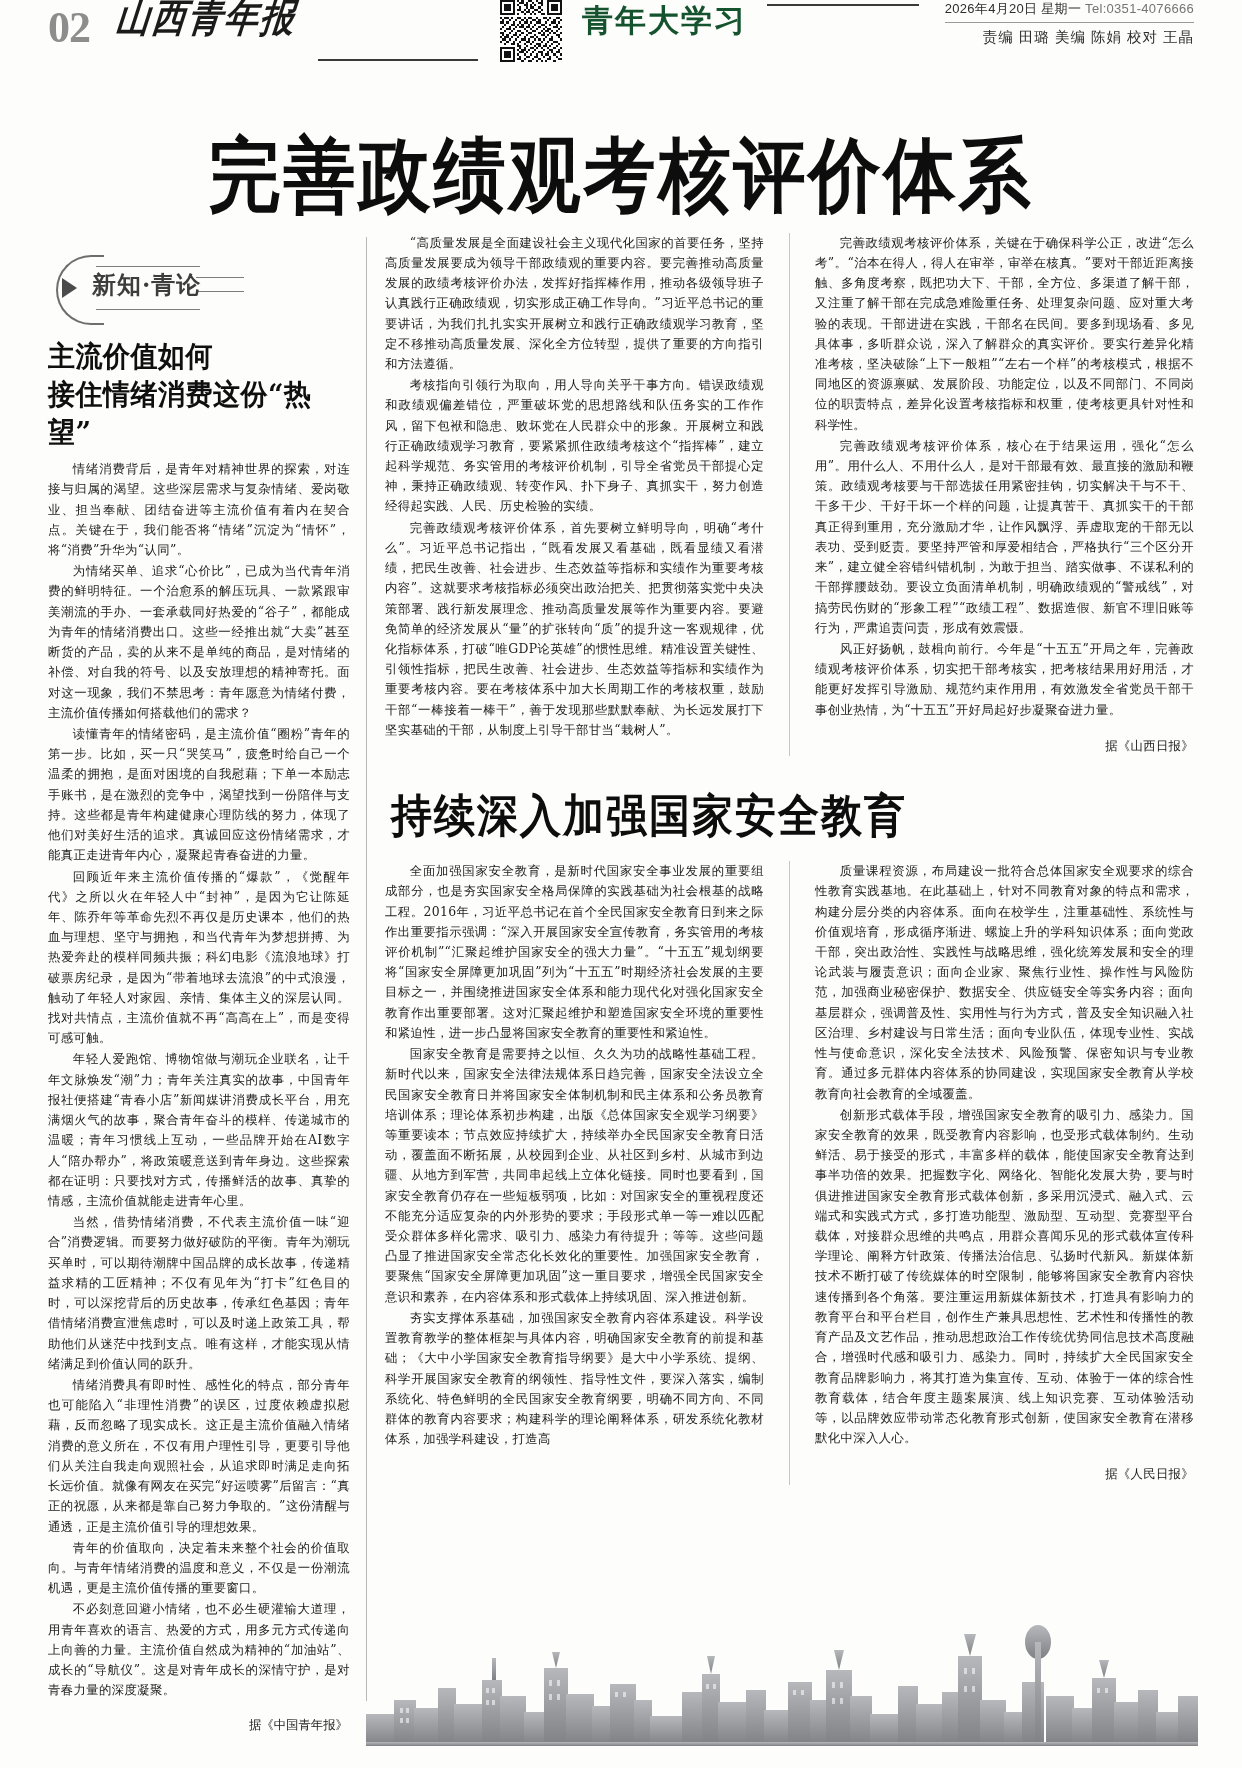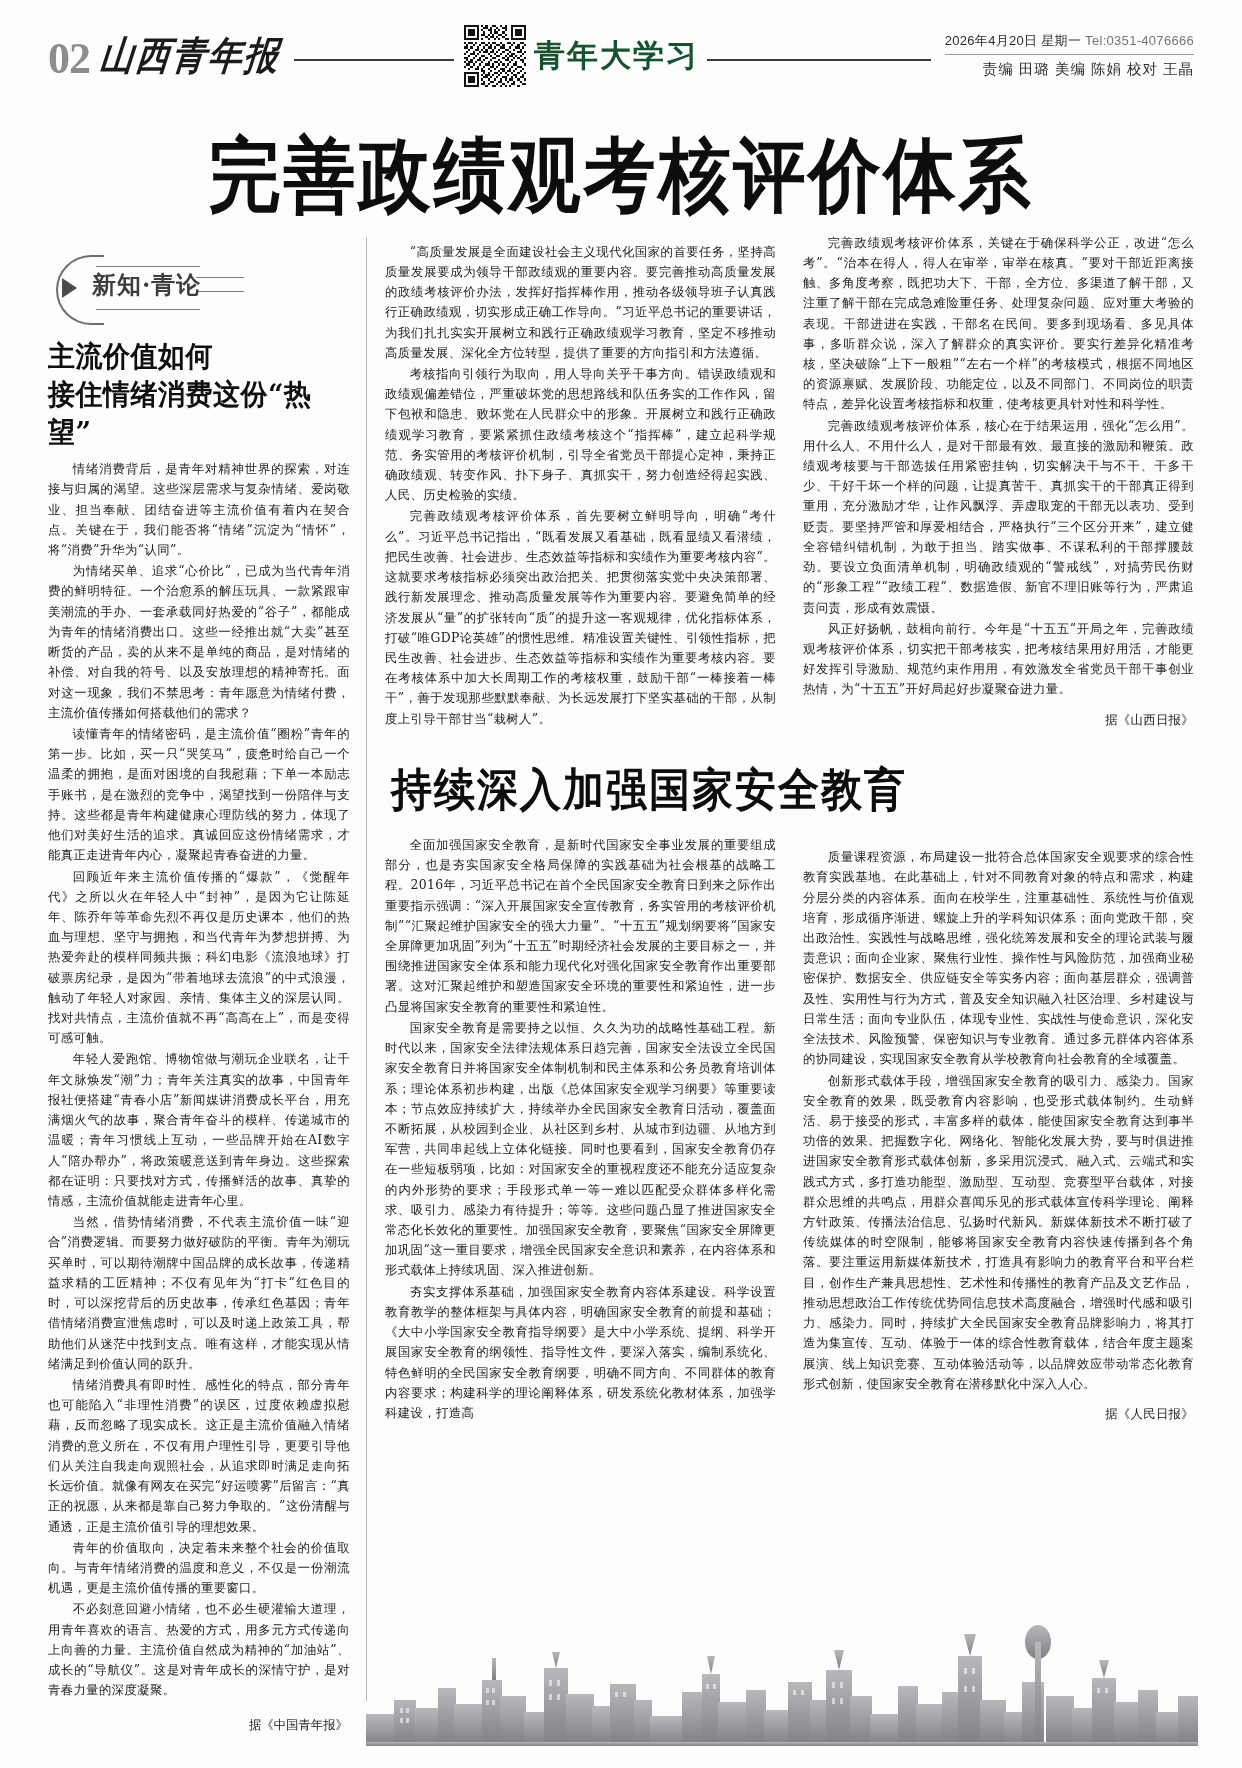--- a/index.html
+++ b/index.html
@@ -23,21 +23,21 @@
     padding: 0;
     box-sizing: border-box;
   }
 
   
   .masthead {
     position: relative;
     height: 112px;
     margin: 0 48px;
     display: flex;
-    align-items: center;
+    gap: 12px;
   }
   .page-number {
     font-family: "Liberation Serif", serif;
     font-size: 44px;
     font-weight: 700;
     color: #8d8d8d;
     letter-spacing: -1px;
     line-height: 1;
     margin-right: 10px;
     padding-top: 6px;
@@ -199,29 +199,28 @@
   }
   .btext p {
     margin: 0 0 1px 0;
     text-indent: 2em;
   }
   .credit {
     text-align: right;
     font-family: "DejaVu Serif", serif;
     font-size: 12.4px;
     color: #1c1c1c;
-    margin-top: 10px;
+    margin-top: 16px;
     letter-spacing: 0.3px;
   }
 
   
   .three-col {
     display: flex;
-    gap: 0;
-    align-items: flex-end;
+    gap: 12px;
   }
   .tc { flex: 1 1 0; box-sizing: border-box; }
   .tc:nth-child(1) { padding-right: 13px; }
   .tc:nth-child(2) { padding: 0 13px; }
   .tc:nth-child(3) { padding-left: 13px; }
   .tc-sep { width:0; border-left:1px solid #c6c6c6; }
 
   
   .sub-headline {
     font-family: "DejaVu Serif", serif;

